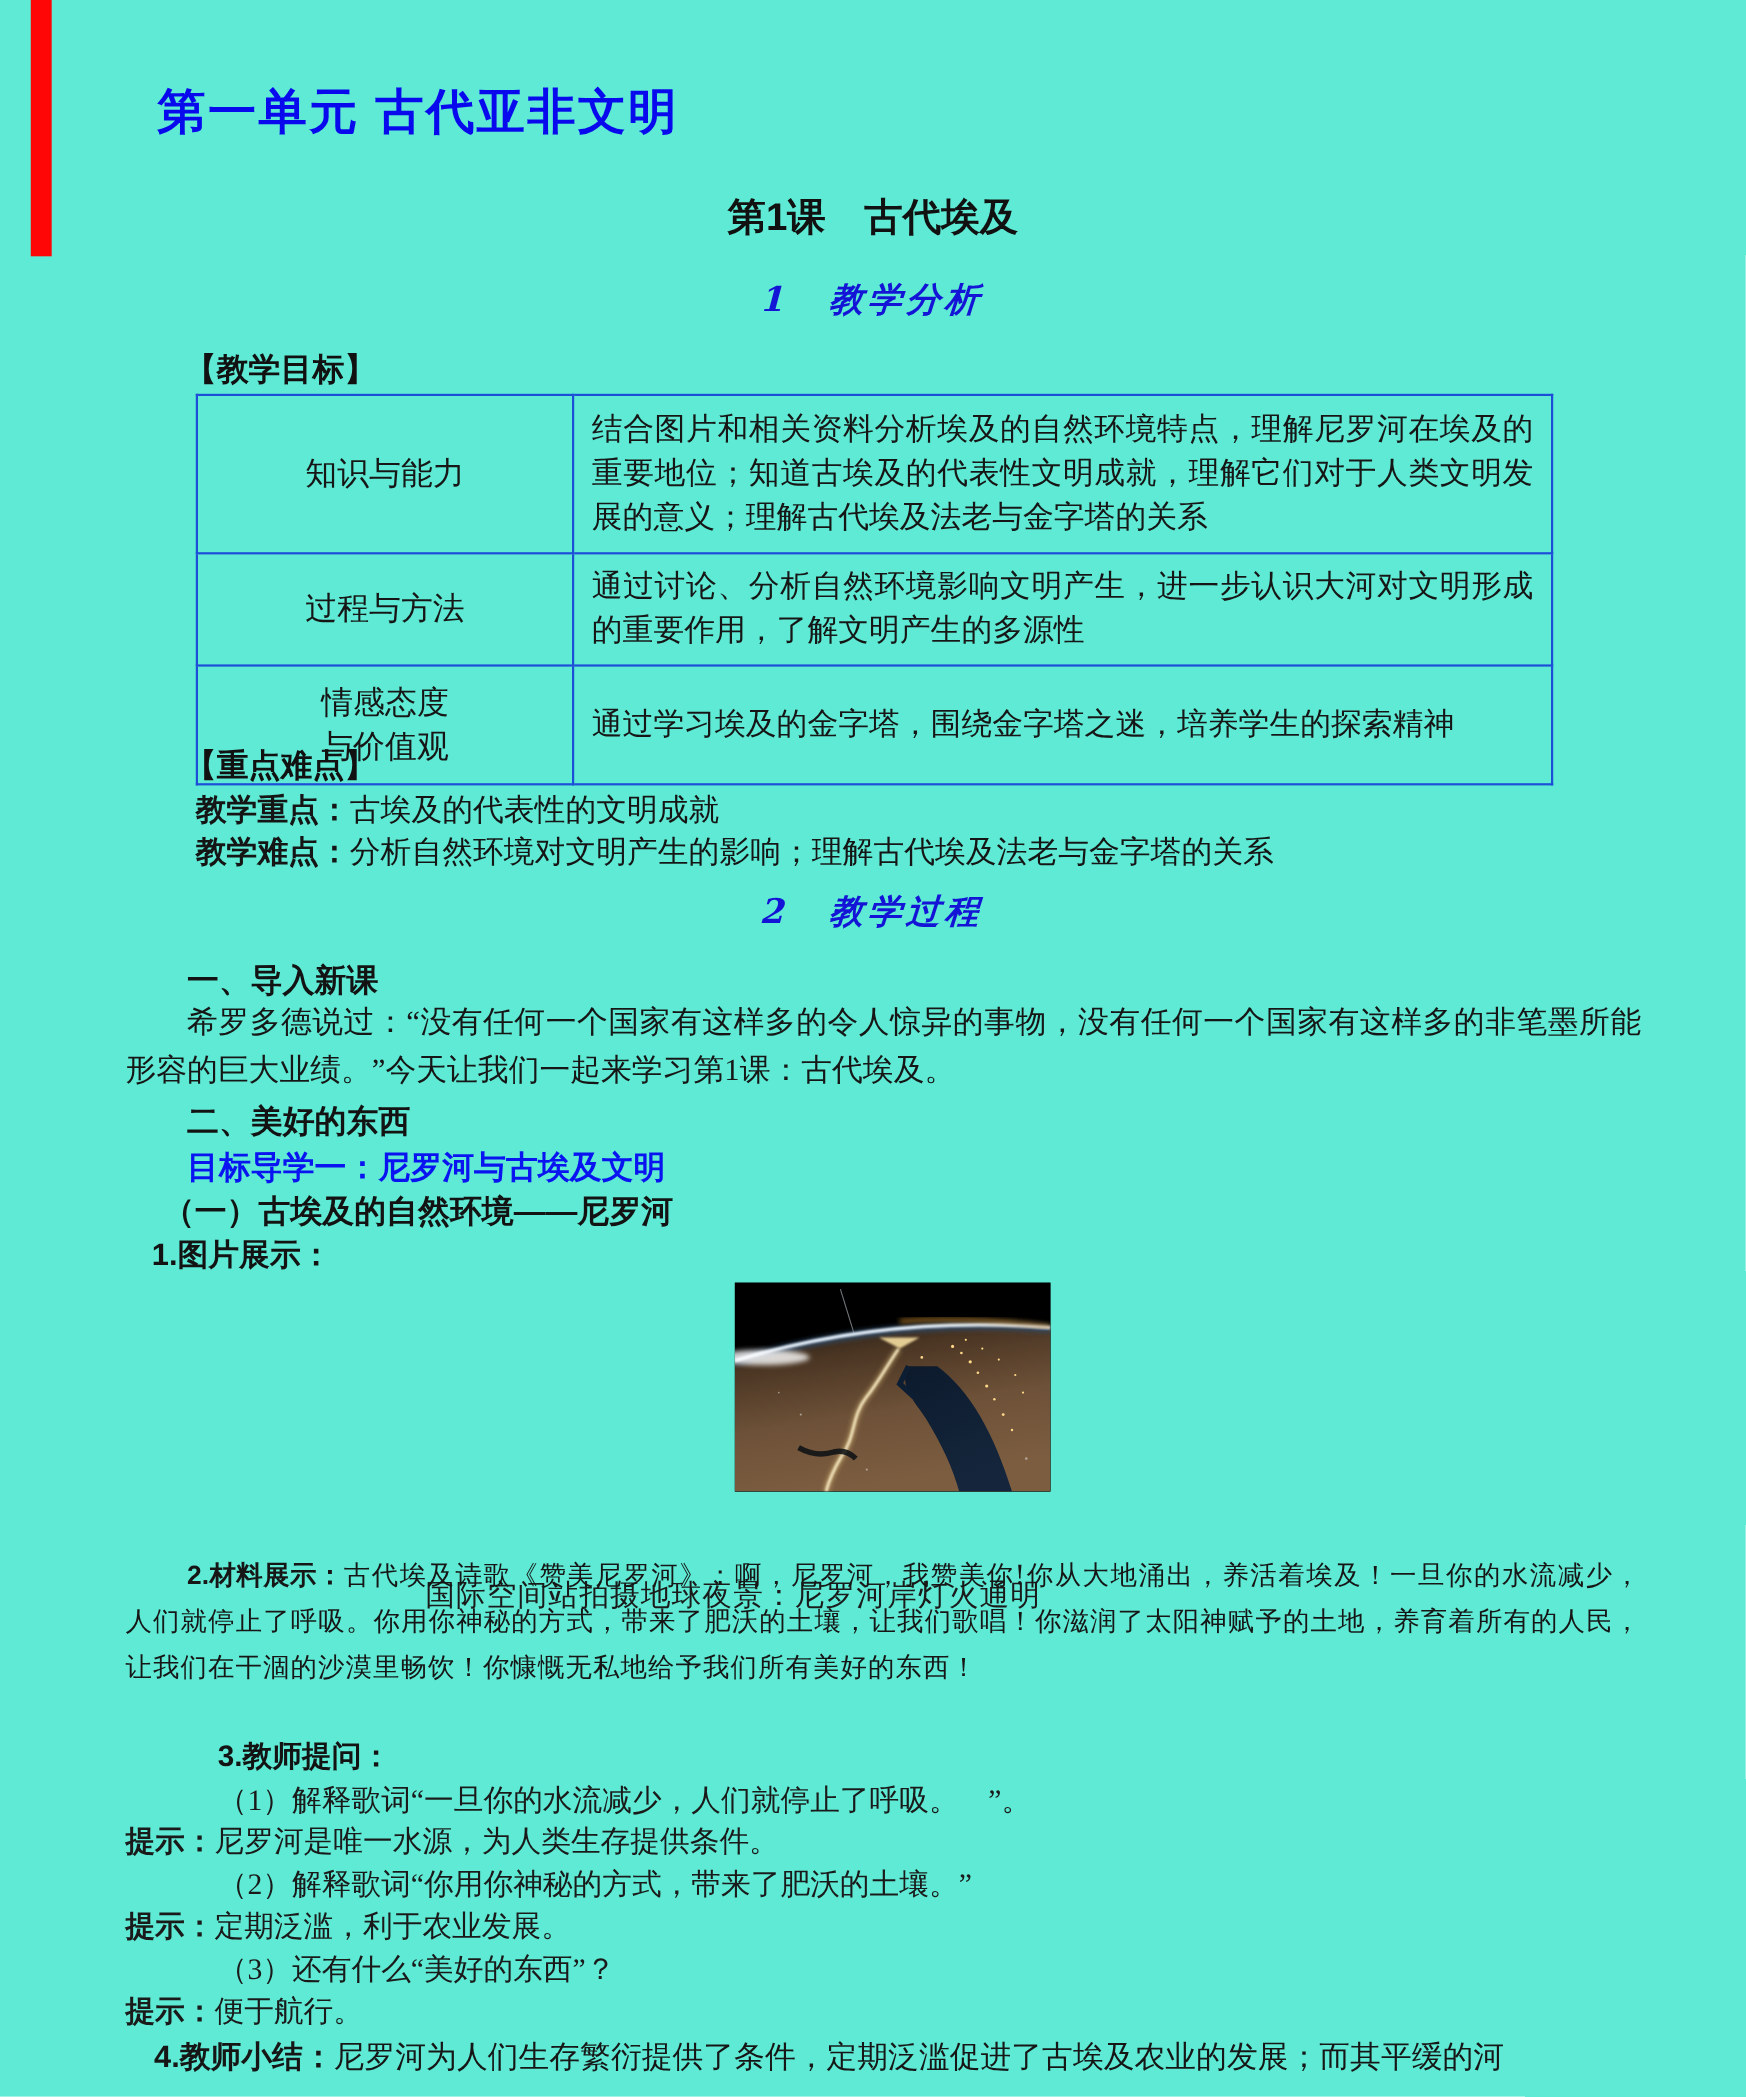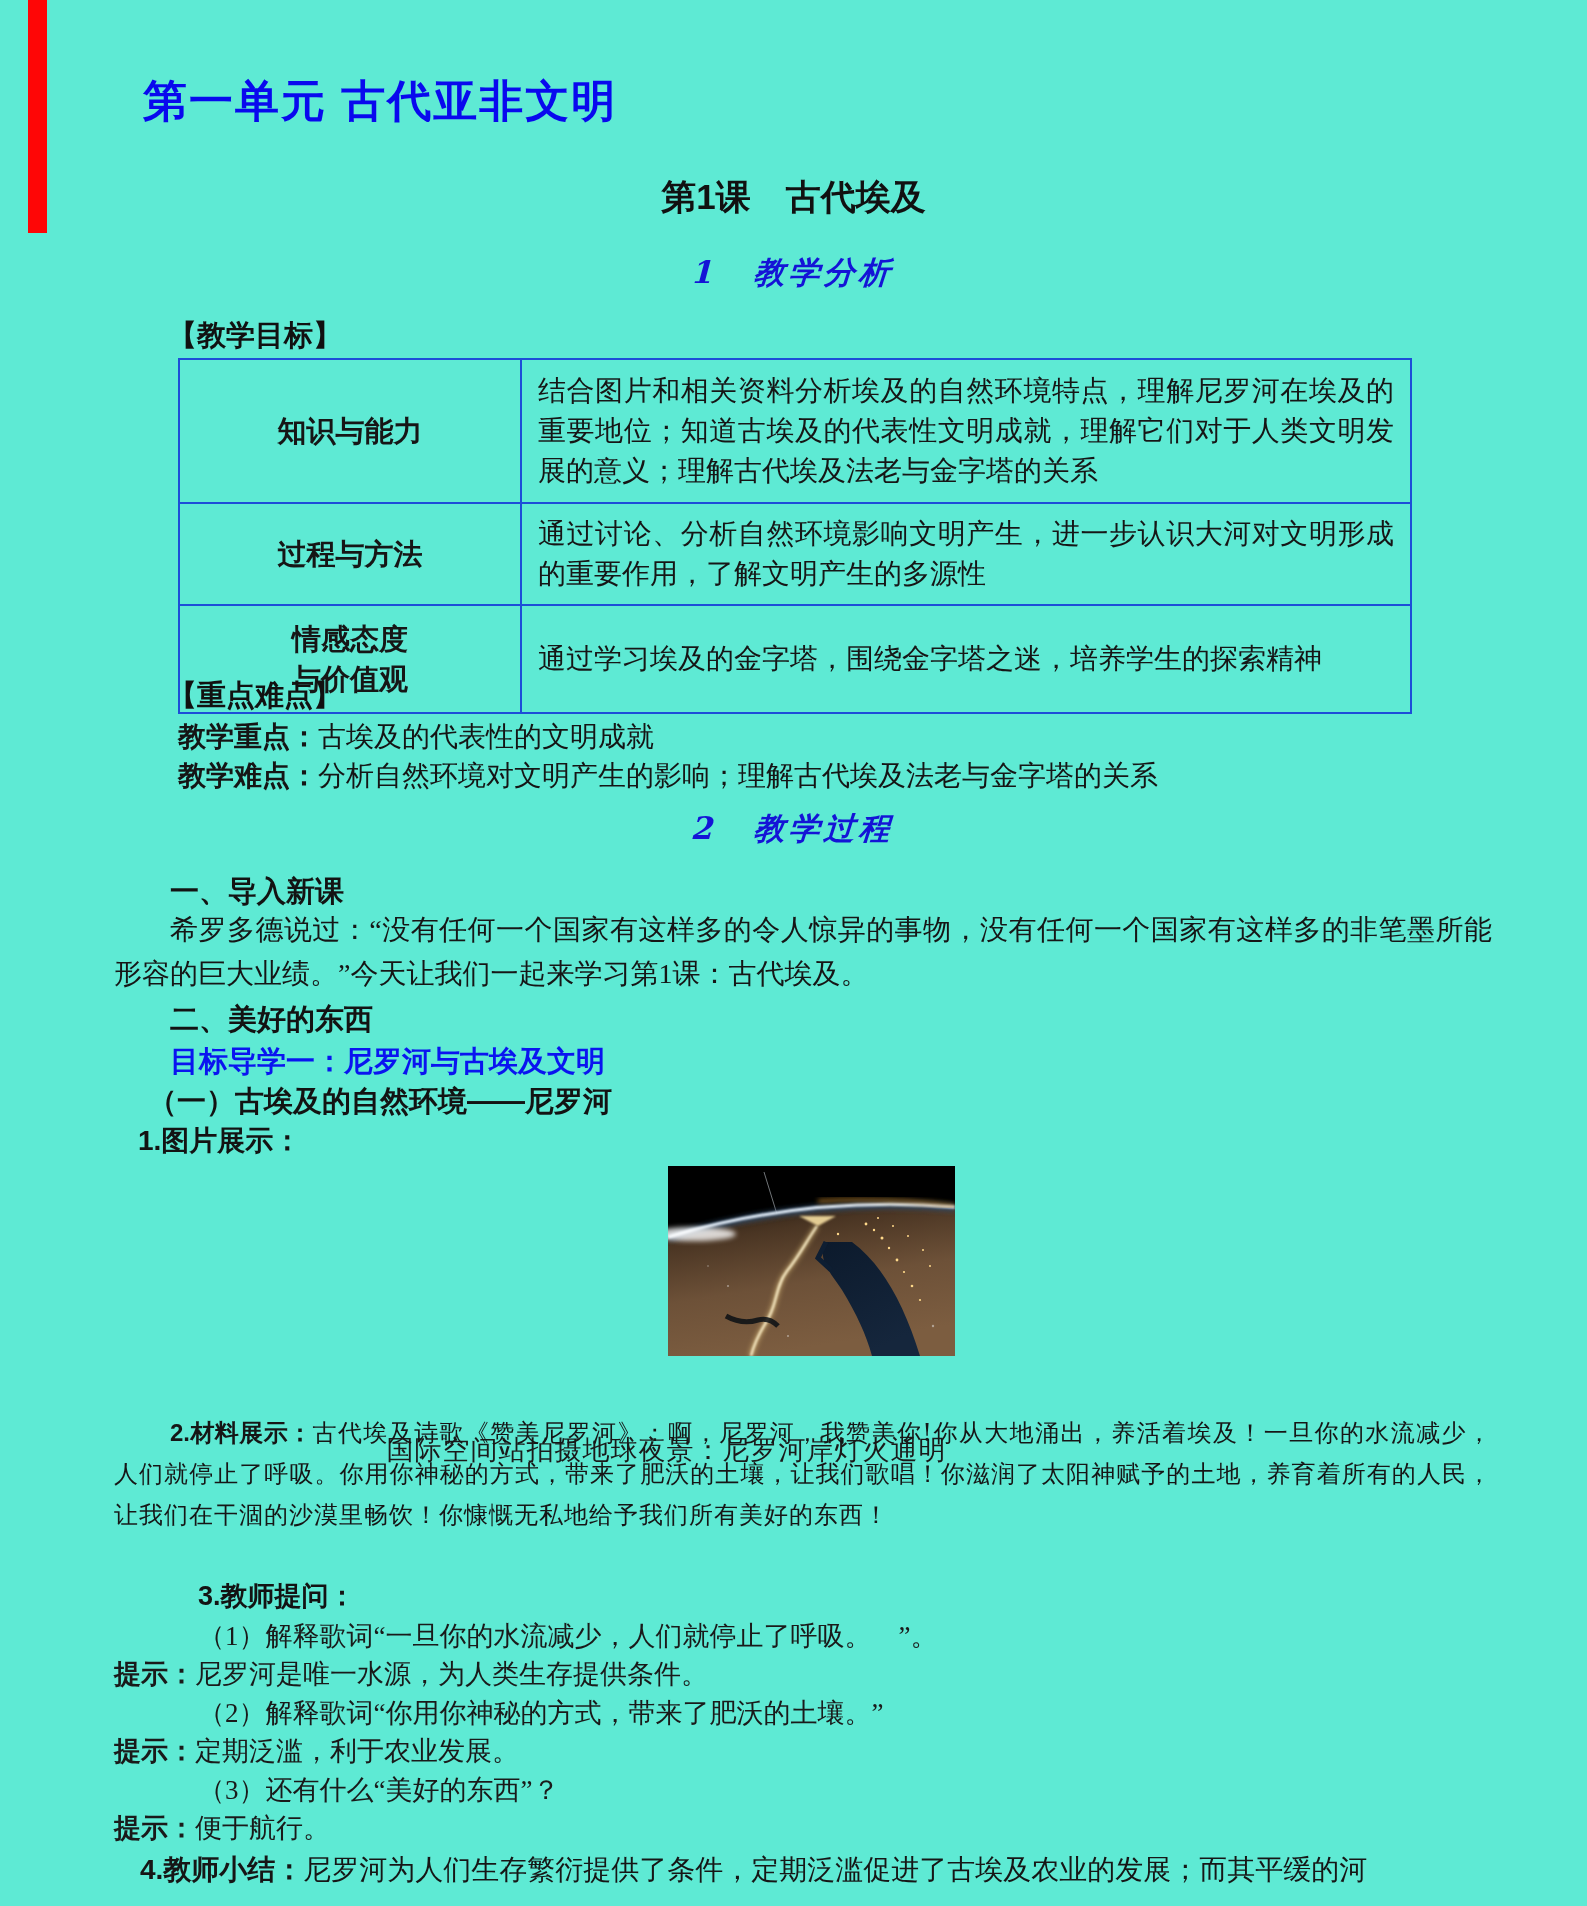--- a/index.html
+++ b/index.html
@@ -35,21 +35,21 @@
   .obj-head{left:168px;top:316px;}
   .kp-head{left:168px;top:676px;}
 
   table.obj{
     position:absolute;left:178px;top:358px;width:1234px;
     border-collapse:collapse;table-layout:fixed;
   }
   table.obj td{border:2px solid #1d4ed8;vertical-align:middle;}
   td.obj-label{
     width:338px;text-align:center;
-    font-family:"Liberation Sans",sans-serif;font-size:29px;font-weight:bold;color:#161616;
+    font-family:"Liberation Sans",sans-serif;font-size:29px;font-weight:normal;color:#161616;
     line-height:40px;
   }
   td.obj-content{
     font-family:"Liberation Serif",serif;font-size:28px;color:#161616;
     line-height:40px;padding:8px 16px;text-align:justify;
   }
   tr.r1 td{height:126px;}
   tr.r2 td{height:84px;}
   tr.r3 td{height:90px;}
 

